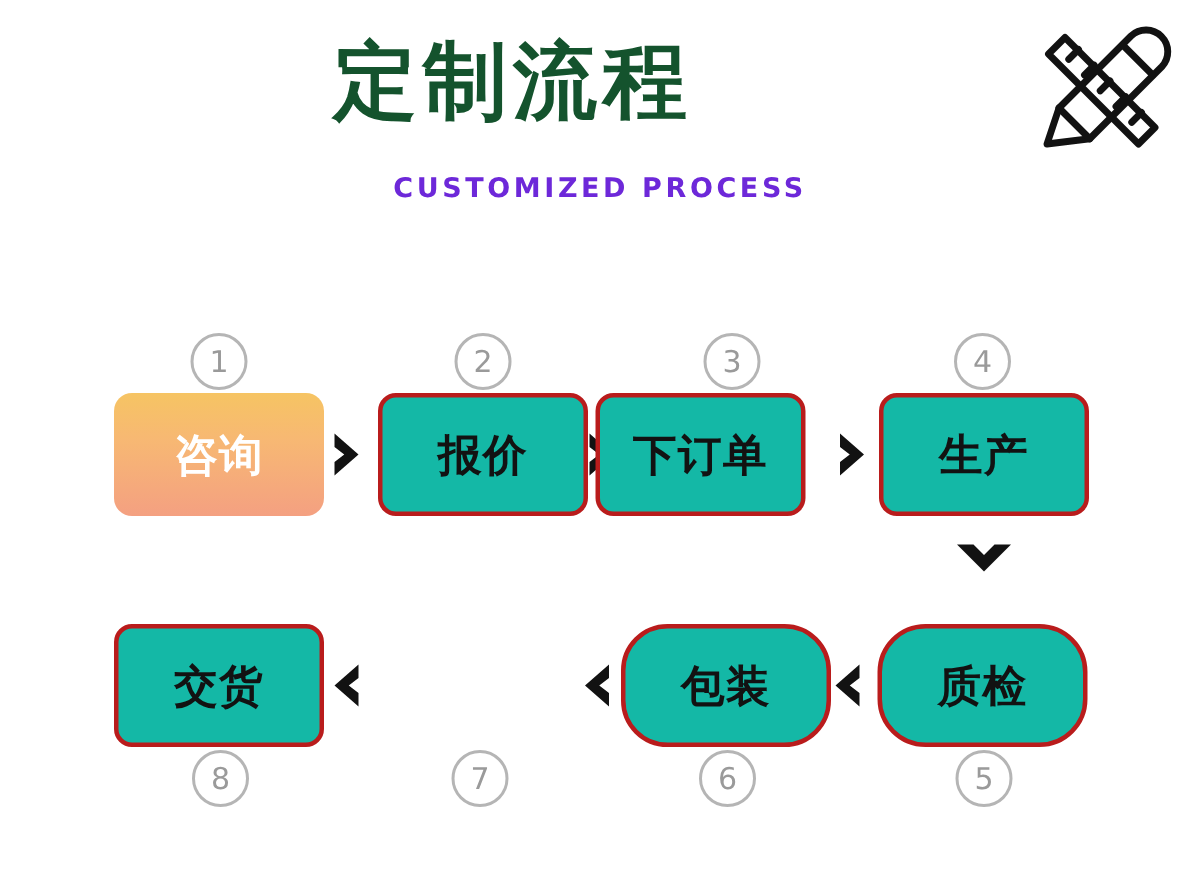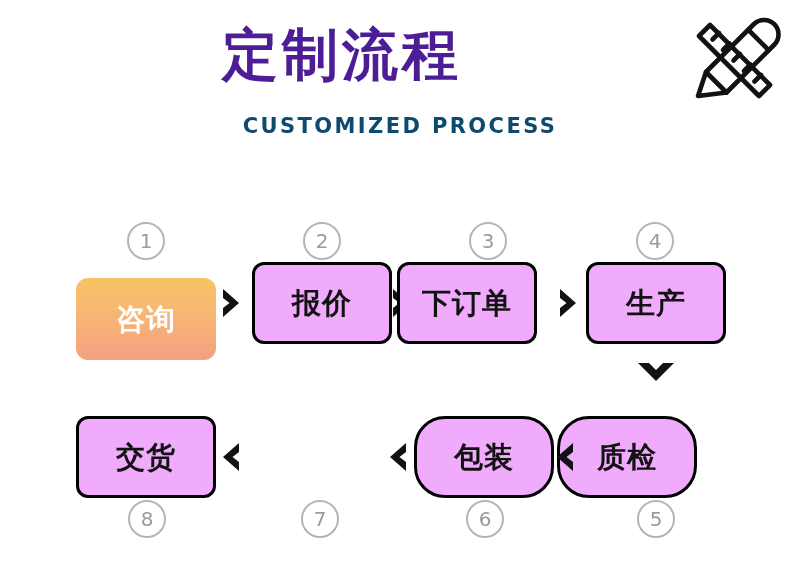--- a/index.html
+++ b/index.html
@@ -24,33 +24,33 @@
     height: 160px;
   }
   .title {
     position: absolute;
     left: 0;
     top: 22px;
     width: 684px;
     text-align: center;
     font-size: 56px;
     font-weight: 700;
-    color: #4c1d95;
+    color: #14532d;
     letter-spacing: 4px;
     line-height: 66px;
   }
   .subtitle {
     position: absolute;
     left: 0;
     top: 113px;
     width: 800px;
     text-align: center;
-    font-size: 21px;
+    font-size: 18px;
     font-weight: 700;
-    color: #0c4a6e;
+    color: #6d28d9;
     letter-spacing: 2.4px;
     line-height: 26px;
   }
 
   
   .corner-icon {
     position: absolute;
     right: 14px;
     top: 8px;
     width: 104px;
@@ -64,40 +64,39 @@
     top: 0;
     width: 800px;
     height: 582px;
   }
 
   .step {
     position: absolute;
     width: 140px;
     height: 82px;
     box-sizing: border-box;
-    border: 3px solid #000000;
+    border: 3px solid #b91c1c;
     border-radius: 12px;
-    background: #f0abfc;
+    background: #14b8a6;
     display: flex;
     align-items: center;
     justify-content: center;
   }
   .step .step-label {
     font-size: 29px;
     font-weight: 700;
     color: #121212;
     letter-spacing: 1px;
     line-height: 34px;
   }
 
   .step.highlight {
     border: none;
     background: linear-gradient(180deg, #f6c463 0%, #f7b873 38%, #f4a081 100%);
     border-radius: 12px;
-    margin-top: 16px;
   }
   .step.highlight .step-label {
     color: #ffffff;
   }
 
   
   .badge {
     position: absolute;
     width: 38px;
     height: 38px;
@@ -136,21 +135,21 @@
 
   
   .s1 { left: 76px;  top: 262px; }
   .s2 { left: 252px; top: 262px; }
   .s3 { left: 397px; top: 262px; }
   .s4 { left: 586px; top: 262px; }
   
   .s8 { left: 76px;  top: 416px; }
   .s7 { left: 249px; top: 416px; }
   .s6 { left: 414px; top: 416px; border-radius: 31px; }
-  .s5 { left: 557px; top: 416px; border-radius: 32px; }
+  .s5 { left: 585px; top: 416px; border-radius: 32px; }
 
   .b1 { left: 127px; top: 222px; }
   .b2 { left: 303px; top: 222px; }
   .b3 { left: 469px; top: 222px; }
   .b4 { left: 636px; top: 222px; }
   .b8 { left: 128px; top: 500px; }
   .b7 { left: 301px; top: 500px; }
   .b6 { left: 466px; top: 500px; }
   .b5 { left: 637px; top: 500px; }
 

